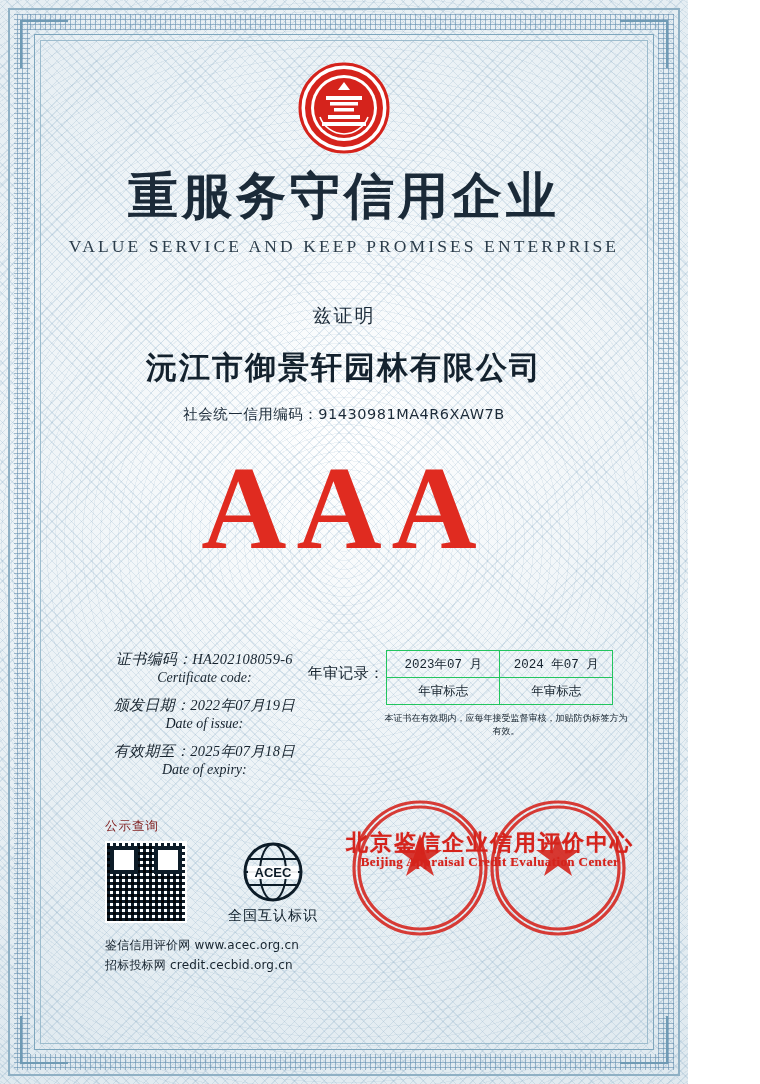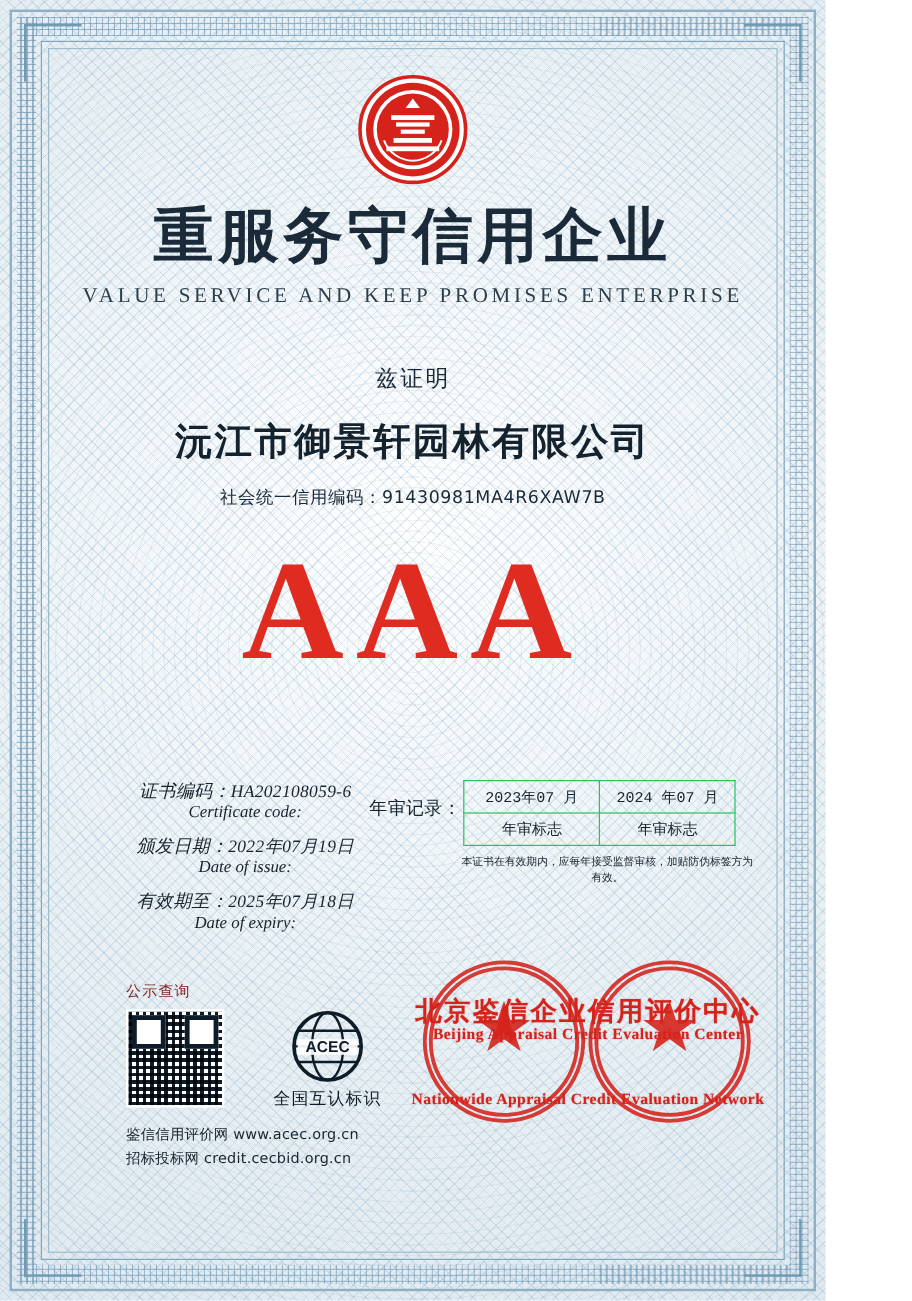--- a/index.html
+++ b/index.html
@@ -462,16 +462,15 @@
       <polygon points="110,44 124,86 88,60 132,60 96,86" fill="#d5231c" opacity="0.9"></polygon>
       <g opacity="0.88" fill="none" stroke="#d5231c" stroke-width="3.2">
         <circle cx="248" cy="78" r="66"></circle>
         <circle cx="248" cy="78" r="61"></circle>
       </g>
       <polygon points="248,44 262,86 226,60 270,60 234,86" fill="#d5231c" opacity="0.9"></polygon>
     </svg>
 
     <div class="stamp-text stamp-cn1">北京鉴信企业信用评价中心</div>
     <div class="stamp-text stamp-en1">Beijing Appraisal Credit Evaluation Center</div>
-    <div class="stamp-text stamp-en2">Nationwide Appraisal Credit Evaluation Network</div>
   </div>
 
 </div>
 
 </body></html>

